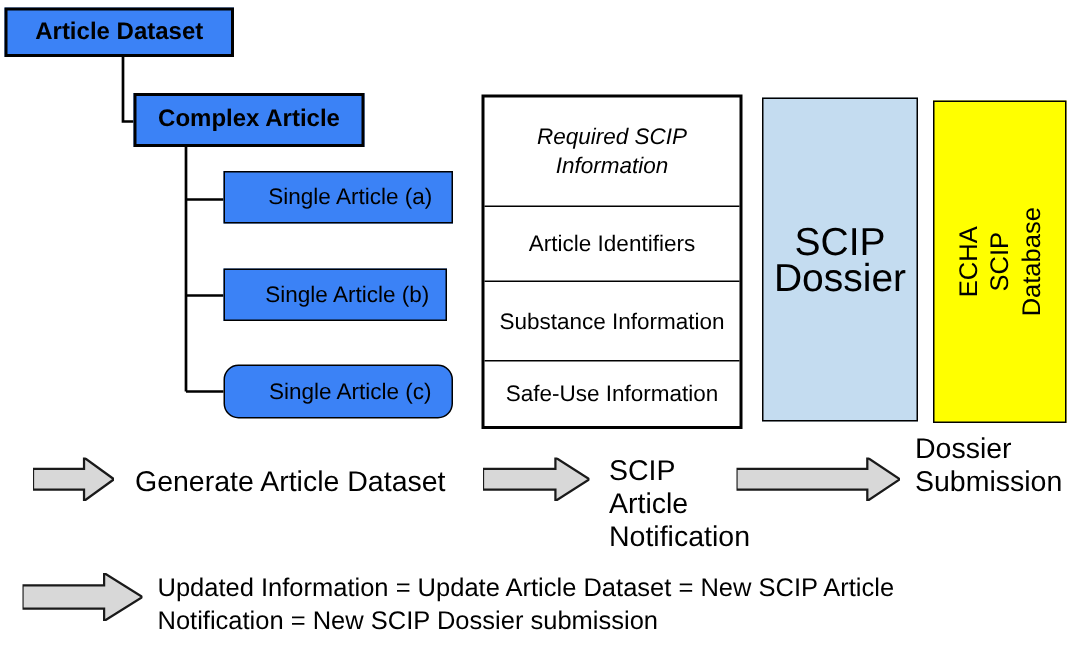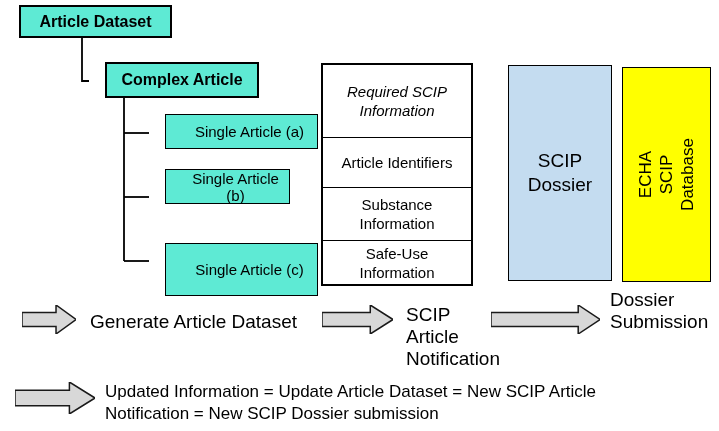--- a/index.html
+++ b/index.html
@@ -1,32 +1,32 @@
 <!DOCTYPE html>
 <html style="--dossier-fill: #C4DCF0; --database-fill: #FFFF00; --arrow-fill: #D8D8D8;"><head>
 <meta charset="utf-8">
 <style>
   html,body{margin:0;padding:0;background:#ffffff;}
   body{font-family:"Liberation Sans","DejaVu Sans",sans-serif;color:#000;}
   .canvas{position:relative;width:719px;height:431px;background:#fff;overflow:hidden;}
-  .box{position:absolute;background:#5eead4;border:1.5px solid #000;display:flex;align-items:center;justify-content:center;text-align:center;box-sizing:border-box;margin-left:16px;}
+  .box{position:absolute;background:#3b82f6;border:1.5px solid #000;display:flex;align-items:center;justify-content:center;text-align:center;box-sizing:border-box;}
   .box.bold{border-width:2px;font-weight:bold;font-size:16px;}
   .box.single{font-size:15px;padding-left:16px;}
 
   #connector-svg{position:absolute;left:0;top:0;width:719px;height:431px;pointer-events:none;}
   #connector-svg path{stroke:#000;stroke-width:1.8;fill:none;}
 
-  .info-table{position:absolute;left:321px;top:63px;width:152px;height:223px;border:2px solid #000;box-sizing:border-box;background:#fff;display:flex;flex-direction:column;}
+  .info-table{position:absolute;left:321px;top:63px;width:174px;height:223px;border:2px solid #000;box-sizing:border-box;background:#fff;display:flex;flex-direction:column;}
   .info-cell{display:flex;align-items:center;justify-content:center;text-align:center;font-size:15px;box-sizing:border-box;padding:2px 8px;line-height:19px;}
   .info-cell.hdr{height:72px;font-style:italic;}
   .info-cell.r1{height:50px;border-top:1.5px solid #000;}
   .info-cell.r2{height:53px;border-top:1.5px solid #000;}
   .info-cell.r3{flex:1;border-top:1.5px solid #000;}
 
-  .dossier{position:absolute;left:508px;top:65px;width:104px;height:216px;background:var(--dossier-fill,#C4DCF0);border:1.5px solid #000;box-sizing:border-box;display:flex;align-items:center;justify-content:center;text-align:center;font-size:19px;line-height:24px;}
+  .dossier{position:absolute;left:508px;top:65px;width:104px;height:216px;background:var(--dossier-fill,#C4DCF0);border:1.5px solid #000;box-sizing:border-box;display:flex;align-items:center;justify-content:center;text-align:center;font-size:26px;line-height:24px;}
   .database{position:absolute;left:622px;top:67px;width:89px;height:215px;background:var(--database-fill,#FFFF00);border:1.5px solid #000;box-sizing:border-box;display:flex;align-items:center;justify-content:center;}
   .database .rot{display:block;width:150px;transform:rotate(-90deg);text-align:center;font-size:17px;line-height:21px;}
 
   .block-arrow{position:absolute;}
   .block-arrow polygon{fill:var(--arrow-fill,#D8D8D8);stroke:#1a1a1a;stroke-width:1.5;vector-effect:non-scaling-stroke;stroke-linejoin:miter;}
 
   .flow-label{position:absolute;font-size:19px;line-height:22px;}
   #label-step1{left:90px;top:311px;white-space:nowrap;}
   #label-step2{left:406px;top:304px;width:90px;}
   #label-step3{left:610px;top:289px;width:106px;}
@@ -44,23 +44,23 @@
     <path d="M124,197 L149,197"></path>
     <path d="M124,261 L149,261"></path>
   </svg>
 
   <div class="box bold" style="left:3px;top:5px;width:153px;height:33px;">Article Dataset</div>
 
   <div class="box bold" style="left:89px;top:62px;width:154px;height:36px;">Complex Article</div>
 
   <div class="box single" style="left:149px;top:114px;width:153px;height:35px;">Single Article (a)</div>
 
-  <div class="box single" style="left:149px;top:169px;width:125px;height:35px;">Single Article (b)</div>
+  <div class="box single" style="left:149px;top:179px;width:149px;height:35px;">Single Article (b)</div>
 
-  <div class="box single" style="left:149px;top:243px;width:153px;height:53px;">Single Article (c)</div>
+  <div class="box single" style="left:149px;top:243px;width:153px;height:36px;border-radius:10px;">Single Article (c)</div>
 
   <div class="info-table">
     <div class="info-cell hdr">Required SCIP Information</div>
     <div class="info-cell r1">Article Identifiers</div>
     <div class="info-cell r2">Substance Information</div>
     <div class="info-cell r3">Safe-Use Information</div>
   </div>
 
   <div class="dossier">SCIP Dossier</div>
 

